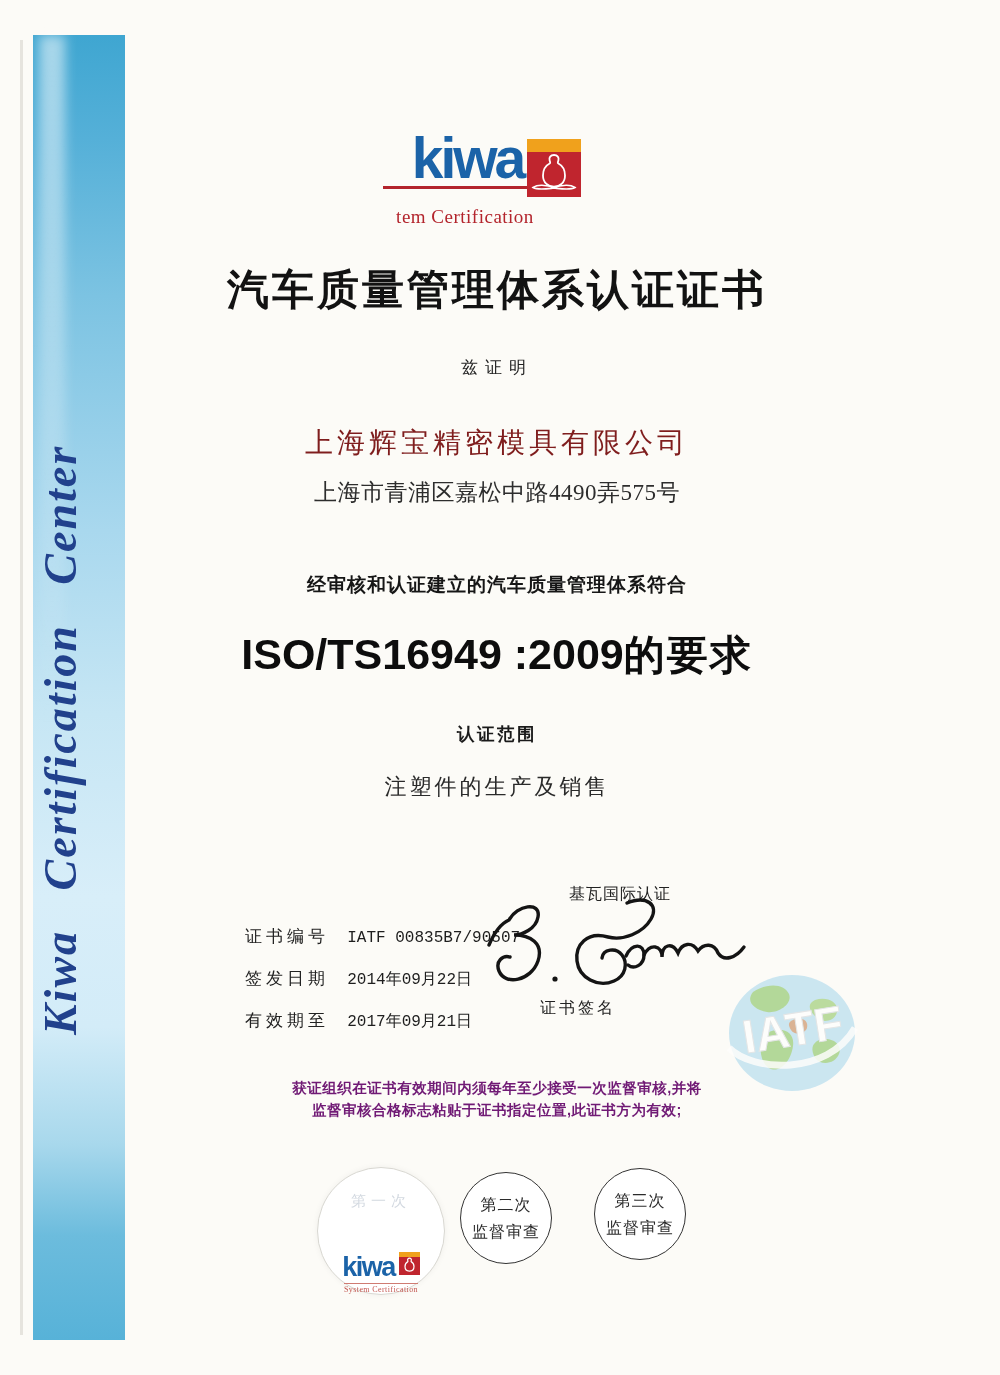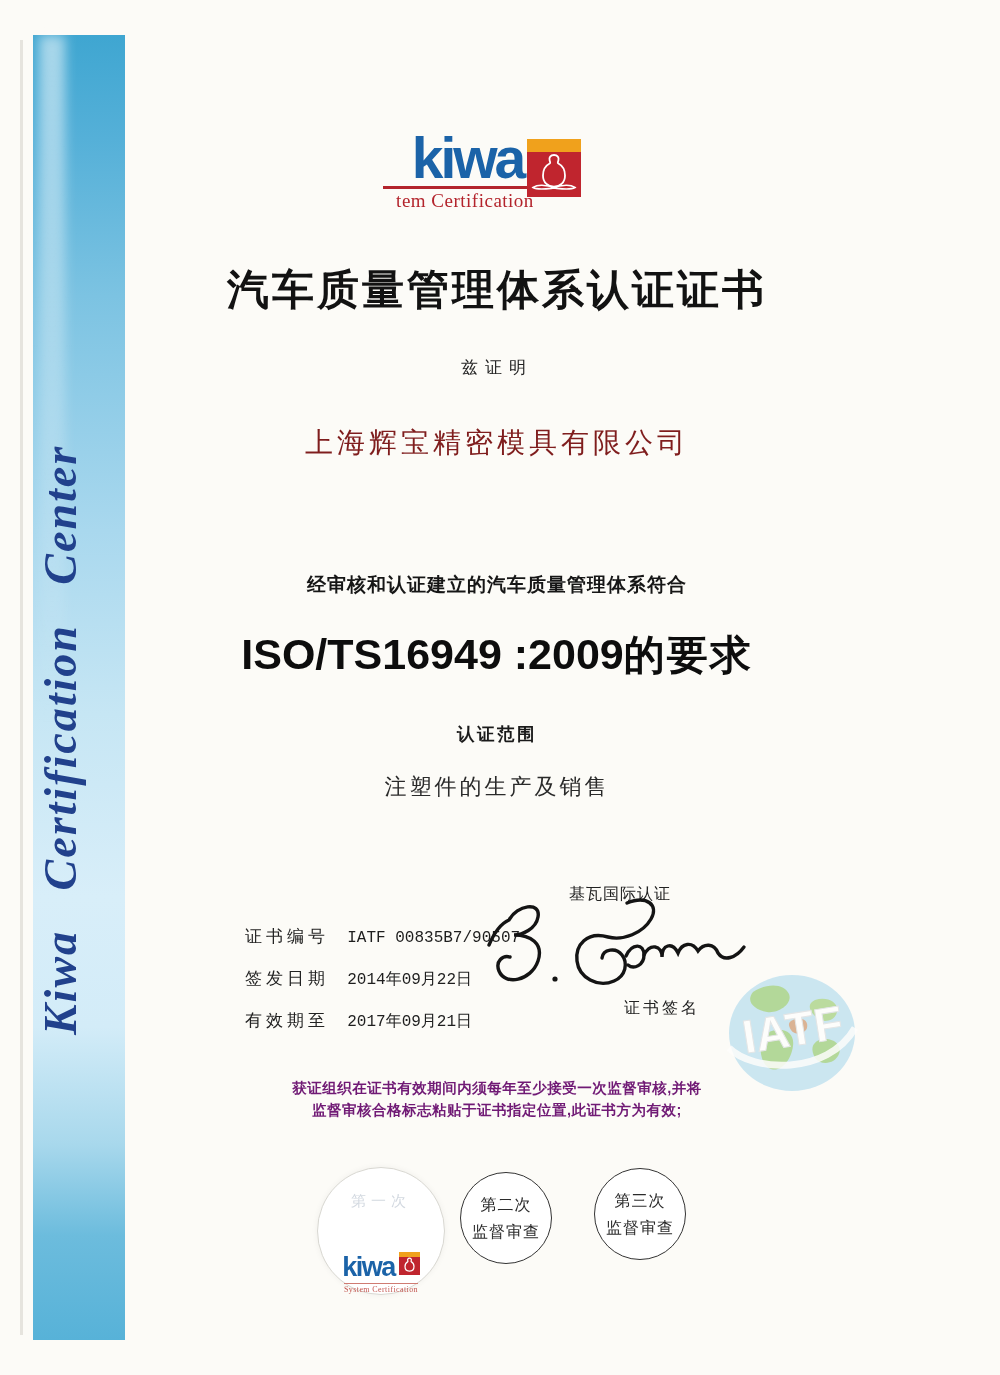--- a/index.html
+++ b/index.html
@@ -19,21 +19,21 @@
   .strip-text{position:absolute;left:-484px;top:660px;width:1060px;height:90px;
          transform:rotate(-90deg);text-align:center;
          font-family:"Liberation Serif","DejaVu Serif",serif;font-style:italic;font-weight:bold;
          font-size:46px;letter-spacing:2px;word-spacing:26px;color:#21418c;white-space:nowrap;}
 
   
   .kiwa-word{left:400px;top:130px;width:135px;text-align:center;
          font-family:"Liberation Sans","DejaVu Sans",sans-serif;font-weight:bold;
          font-size:57px;letter-spacing:-3px;color:#1b63a8;line-height:1;}
   .kiwa-line{left:383px;top:186px;width:164px;height:3px;background:#b3242c;}
-  .kiwa-sub{left:376px;top:190px;width:178px;text-align:center;
+  .kiwa-sub{left:376px;top:206px;width:178px;text-align:center;
          font-size:19px;color:#b3242c;letter-spacing:.5px;}
   .kiwa-square{left:527px;top:139px;width:54px;height:58px;background:#c0252e;}
   .kiwa-square .band{position:absolute;left:0;top:0;width:100%;height:13px;background:#f0a11c;}
   .kiwa-square svg{position:absolute;left:3px;top:13px;}
 
   
   .title{top:262px;font-weight:900;font-size:42px;letter-spacing:3px;color:#121212;}
   .certify{top:356px;font-size:17px;letter-spacing:7px;color:#222;}
   .company{top:424px;font-size:28px;letter-spacing:4px;color:#7f1d1d;}
   .address{top:477px;font-size:23px;letter-spacing:.5px;color:#2d2d2d;}
@@ -47,21 +47,21 @@
   .scope{top:772px;font-size:22px;letter-spacing:3px;color:#2a2a2a;}
 
   
   .details{left:245px;top:882px;width:300px;font-size:17px;color:#222;margin-top:43px;}
   .details .row{margin-bottom:19px;white-space:nowrap;}
   .details .lab{letter-spacing:4px;display:inline-block;width:98px;}
   .details .val{font-family:"Liberation Mono","DejaVu Sans Mono",monospace;font-size:16px;color:#1e1e1e;}
 
   .issuer{left:540px;top:884px;width:160px;text-align:center;font-size:16px;letter-spacing:1px;color:#222;}
   .sig-svg{left:475px;top:893px;}
-  .sig-caption{left:540px;top:998px;width:160px;text-align:right;font-size:16px;letter-spacing:3px;color:#222;}
+  .sig-caption{left:540px;top:998px;width:160px;text-align:left;font-size:16px;letter-spacing:3px;color:#222;}
 
   
   .globe{left:723px;top:970px;opacity:.55;filter:blur(.5px);}
 
   
   .footnote{top:1078px;font-family:"Liberation Sans","DejaVu Sans",sans-serif;
          font-weight:600;font-size:14.5px;line-height:1.5;color:#701a75;letter-spacing:.5px;}
 
   
   .circle{border-radius:50%;background:#fff;display:flex;flex-direction:column;
@@ -100,20 +100,21 @@
     <div class="band"></div>
     <svg width="48" height="44" viewBox="0 0 48 44">
       <path d="M24,3 C20.5,3 18.8,5.6 19.6,8.4 C19.9,9.6 20.6,10.4 20,11.2 C15.8,13.4 13,17.8 13,23.4 C13,30.4 17.8,34.6 24,34.6 C30.2,34.6 35,30.4 35,23.4 C35,17.8 32.2,13.4 28,11.2 C27.4,10.4 28.1,9.6 28.4,8.4 C29.2,5.6 27.5,3 24,3 Z" fill="none" stroke="#fff" stroke-width="1.8"></path>
       <path d="M3,35.5 C9,31.5 17,33.8 24,35.2 C31,33.8 39,31.5 45,35.5 C40,38.5 31,36.8 24,36 C17,36.8 8,38.5 3,35.5 Z" fill="none" stroke="#fff" stroke-width="1.6"></path>
     </svg>
   </div>
 
   <div class="abs center certify">兹证明</div>
   <div class="abs center title">汽车质量管理体系认证证书</div>
   <div class="abs center company">上海辉宝精密模具有限公司</div>
+  <div class="abs center address">上海市青浦区嘉松中路4490弄575号</div>
   <div class="abs center statement">经审核和认证建立的汽车质量管理体系符合</div>
   <div class="abs center standard">
     <span>ISO/TS16949 :2009</span><span class="cjk">的要求</span>
   </div>
   <div class="abs center scope">注塑件的生产及销售</div>
   <div class="abs center scope-label">认证范围</div>
 
   <div class="abs details">
     <div class="row">
       <span class="lab">证书编号</span>

